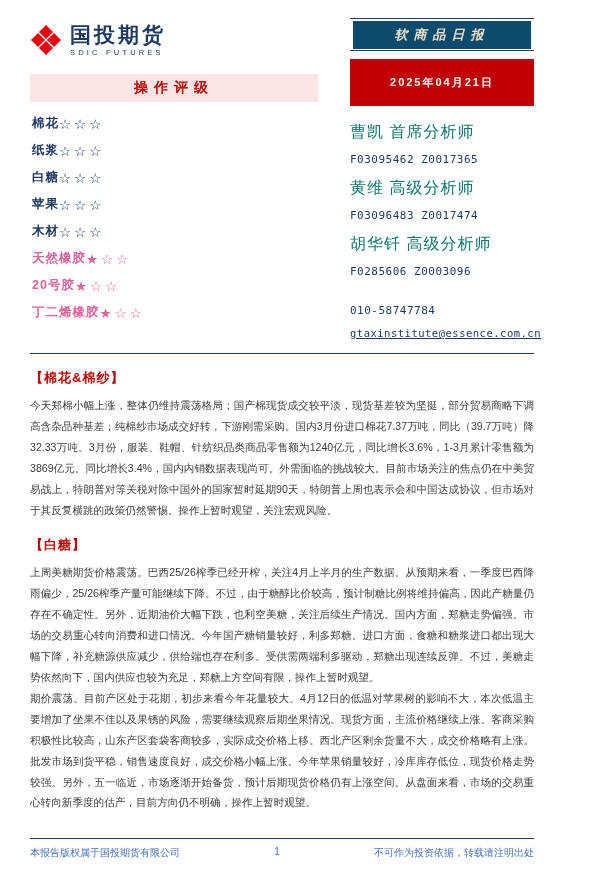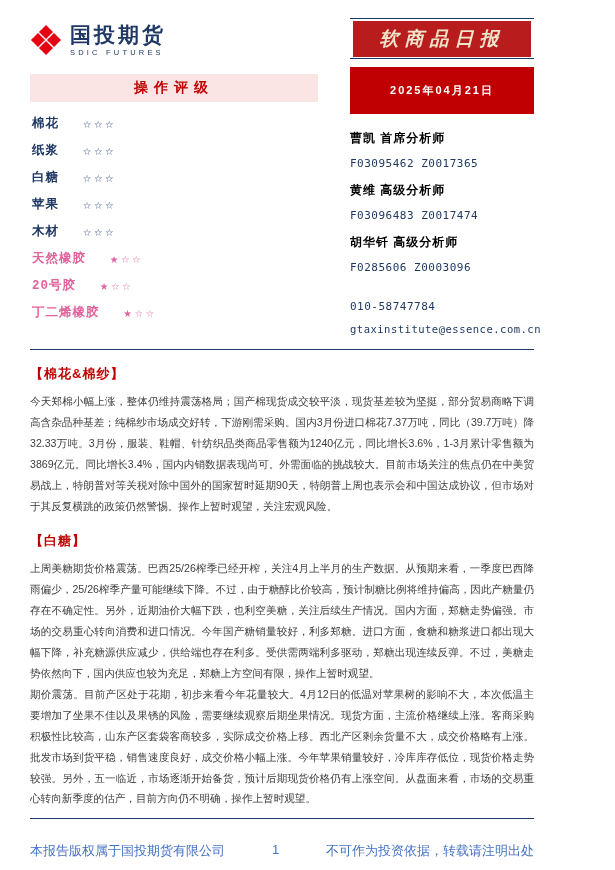--- a/index.html
+++ b/index.html
@@ -18,58 +18,58 @@
   .logo { display:flex; align-items:center; gap:8px; height:44px; margin-bottom:12px; }
   .logo svg { width:32px; height:32px; }
   .brand-cn { font-size:21px; font-weight:bold; color:#1f3864; letter-spacing:3px; line-height:1.1; }
   .brand-en { font-size:7.5px; color:#1f3864; letter-spacing:3.2px; margin-top:2px; }
 
   
   .ratings-title {
     background:#fbe4e4; color:#c00000; font-weight:bold; font-size:14px;
     text-align:center; padding:5px 12px; letter-spacing:6px; margin-bottom:8px;
   }
-  .rating-row { display:flex; align-items:center; gap:24px; padding:5px 2px;font-family:Liberation Mono, monospace; }
+  .rating-row { display:flex; align-items:center; gap:0; padding:5px 2px; }
   .rname { font-size:12.5px; font-weight:bold; letter-spacing:1px; }
   .stars { font-size:13.5px; letter-spacing:3px; }
   .navy .rname, .navy .stars { color:#1f3864; }
   .pink .rname, .pink .stars { color:#e0639c; }
 
   
   .title-band { border-top:1.5px solid #1f3864; border-bottom:1.5px solid #1f3864; padding:1.5px 0; }
   .title-box {
-    background:#b91c1c; color:#efe3c8; text-align:center;
+    background:#0c4a6e; color:#efe3c8; text-align:center;
     font-family:"Liberation Serif", serif; font-style:italic; font-weight:bold;
-    font-size:19px; letter-spacing:6px; padding:5px 0; margin:0 3px;
+    font-size:13px; letter-spacing:6px; padding:5px 0; margin:0 3px;
   }
   .date-box {
     background:#c00000; color:#ffffff; text-align:center; font-weight:bold;
     font-size:11px; letter-spacing:2px; padding:16px 0; margin-top:8px;
   }
 
   
   .analysts { margin-top:16px; }
-  .a-name { color:#000000; font-weight:bold; font-size:12px; letter-spacing:1px; margin:12px 0 10px; }
+  .a-name { color:#0f766e; font-weight:normal; font-size:16px; letter-spacing:1px; margin:12px 0 10px; }
   .a-code { color:#1f3864; font-family:"DejaVu Sans Mono", monospace; font-size:11px; letter-spacing:0.5px; margin-bottom:4px; }
   .a-phone { margin-top:26px; }
-  .a-email { margin-top:10px; font-size:10.5px; }
+  .a-email { margin-top:10px; font-size:10.5px;text-decoration:underline; }
 
   
   .divider { border:none; border-top:1.5px solid #1f3864; margin:10px 0 4px 0; }
 
   
   .section h3 { color:#c00000; font-size:13px; font-weight:bold; letter-spacing:1px; margin:15px 0 8px; }
   .section p  { color:#3d3d3d; font-size:10.6px; line-height:1.98; text-align:justify; }
 
   
   .footer {
     position:absolute; left:30px; right:30px; bottom:10px;
-    border-top:1px solid #1f3864; padding-top:23px;
+    border-top:1px solid #1f3864; padding-top:7px;
     display:flex; justify-content:space-between; align-items:flex-start;
-    font-size:13px; color:#4472c4;
+    font-size:10px; color:#4472c4;
   }
 </style>
 </head>
 <body>
 
 <div class="page">
 
   <div class="top-grid">
 
     <div class="col-left">

